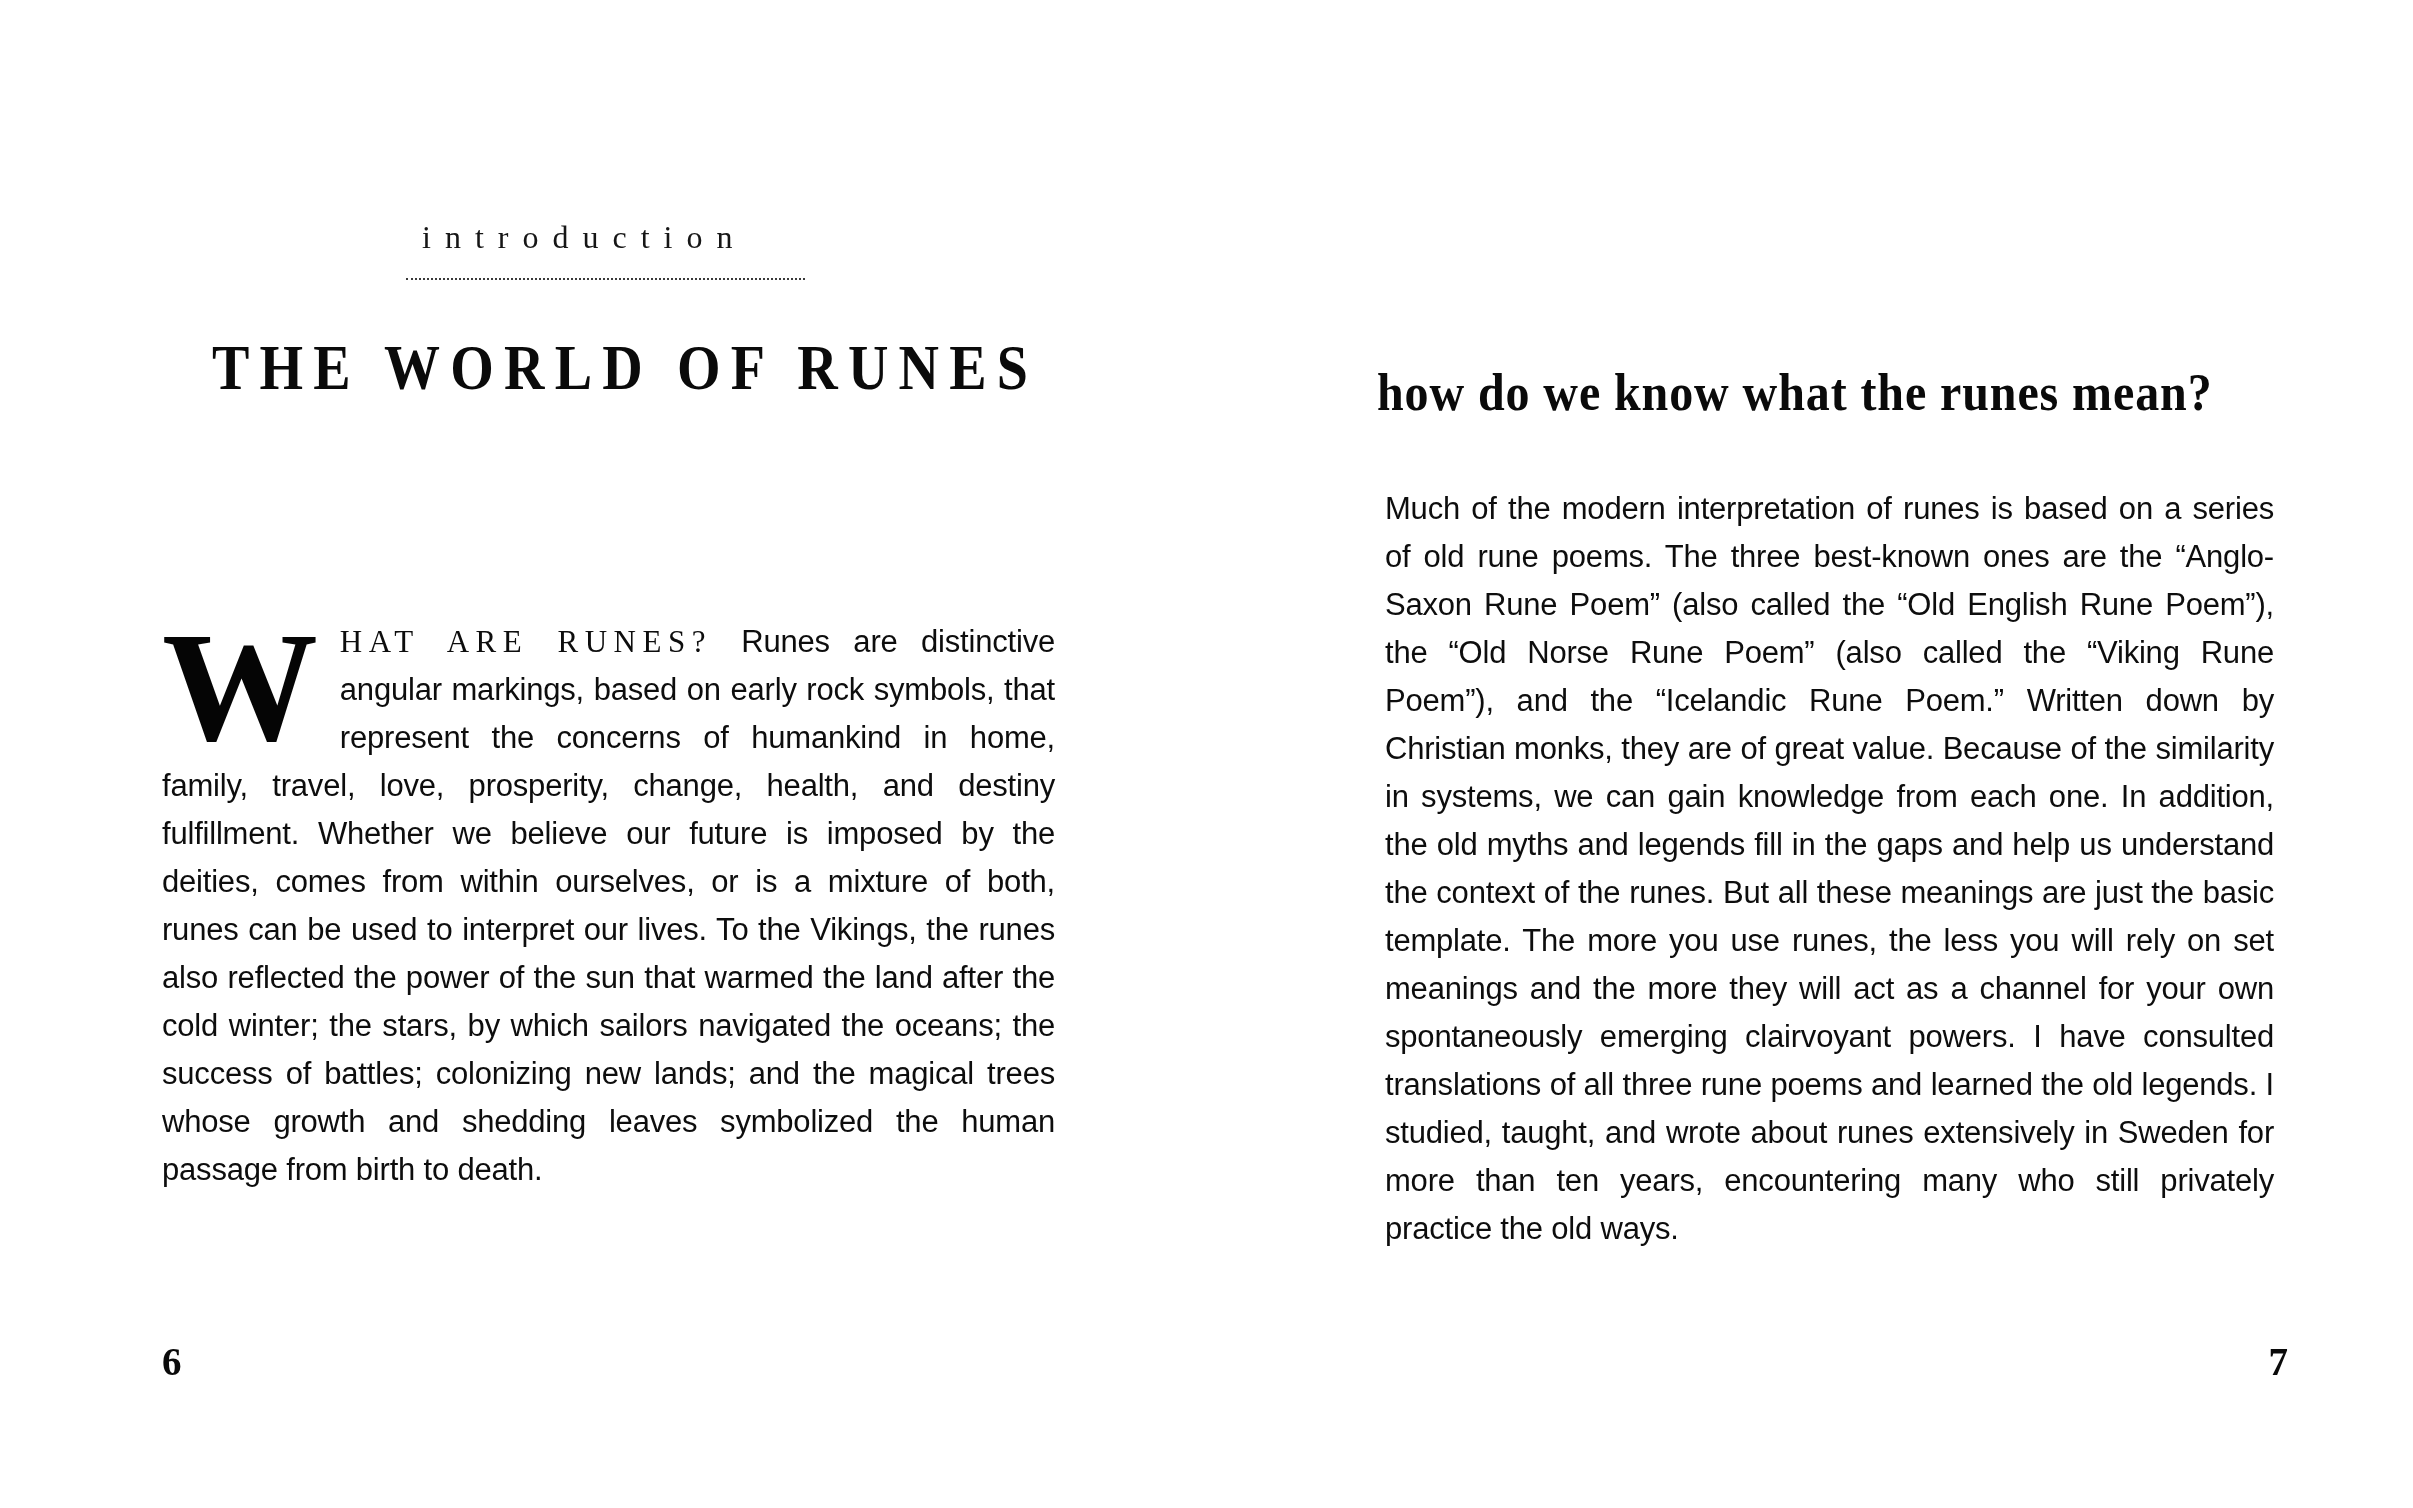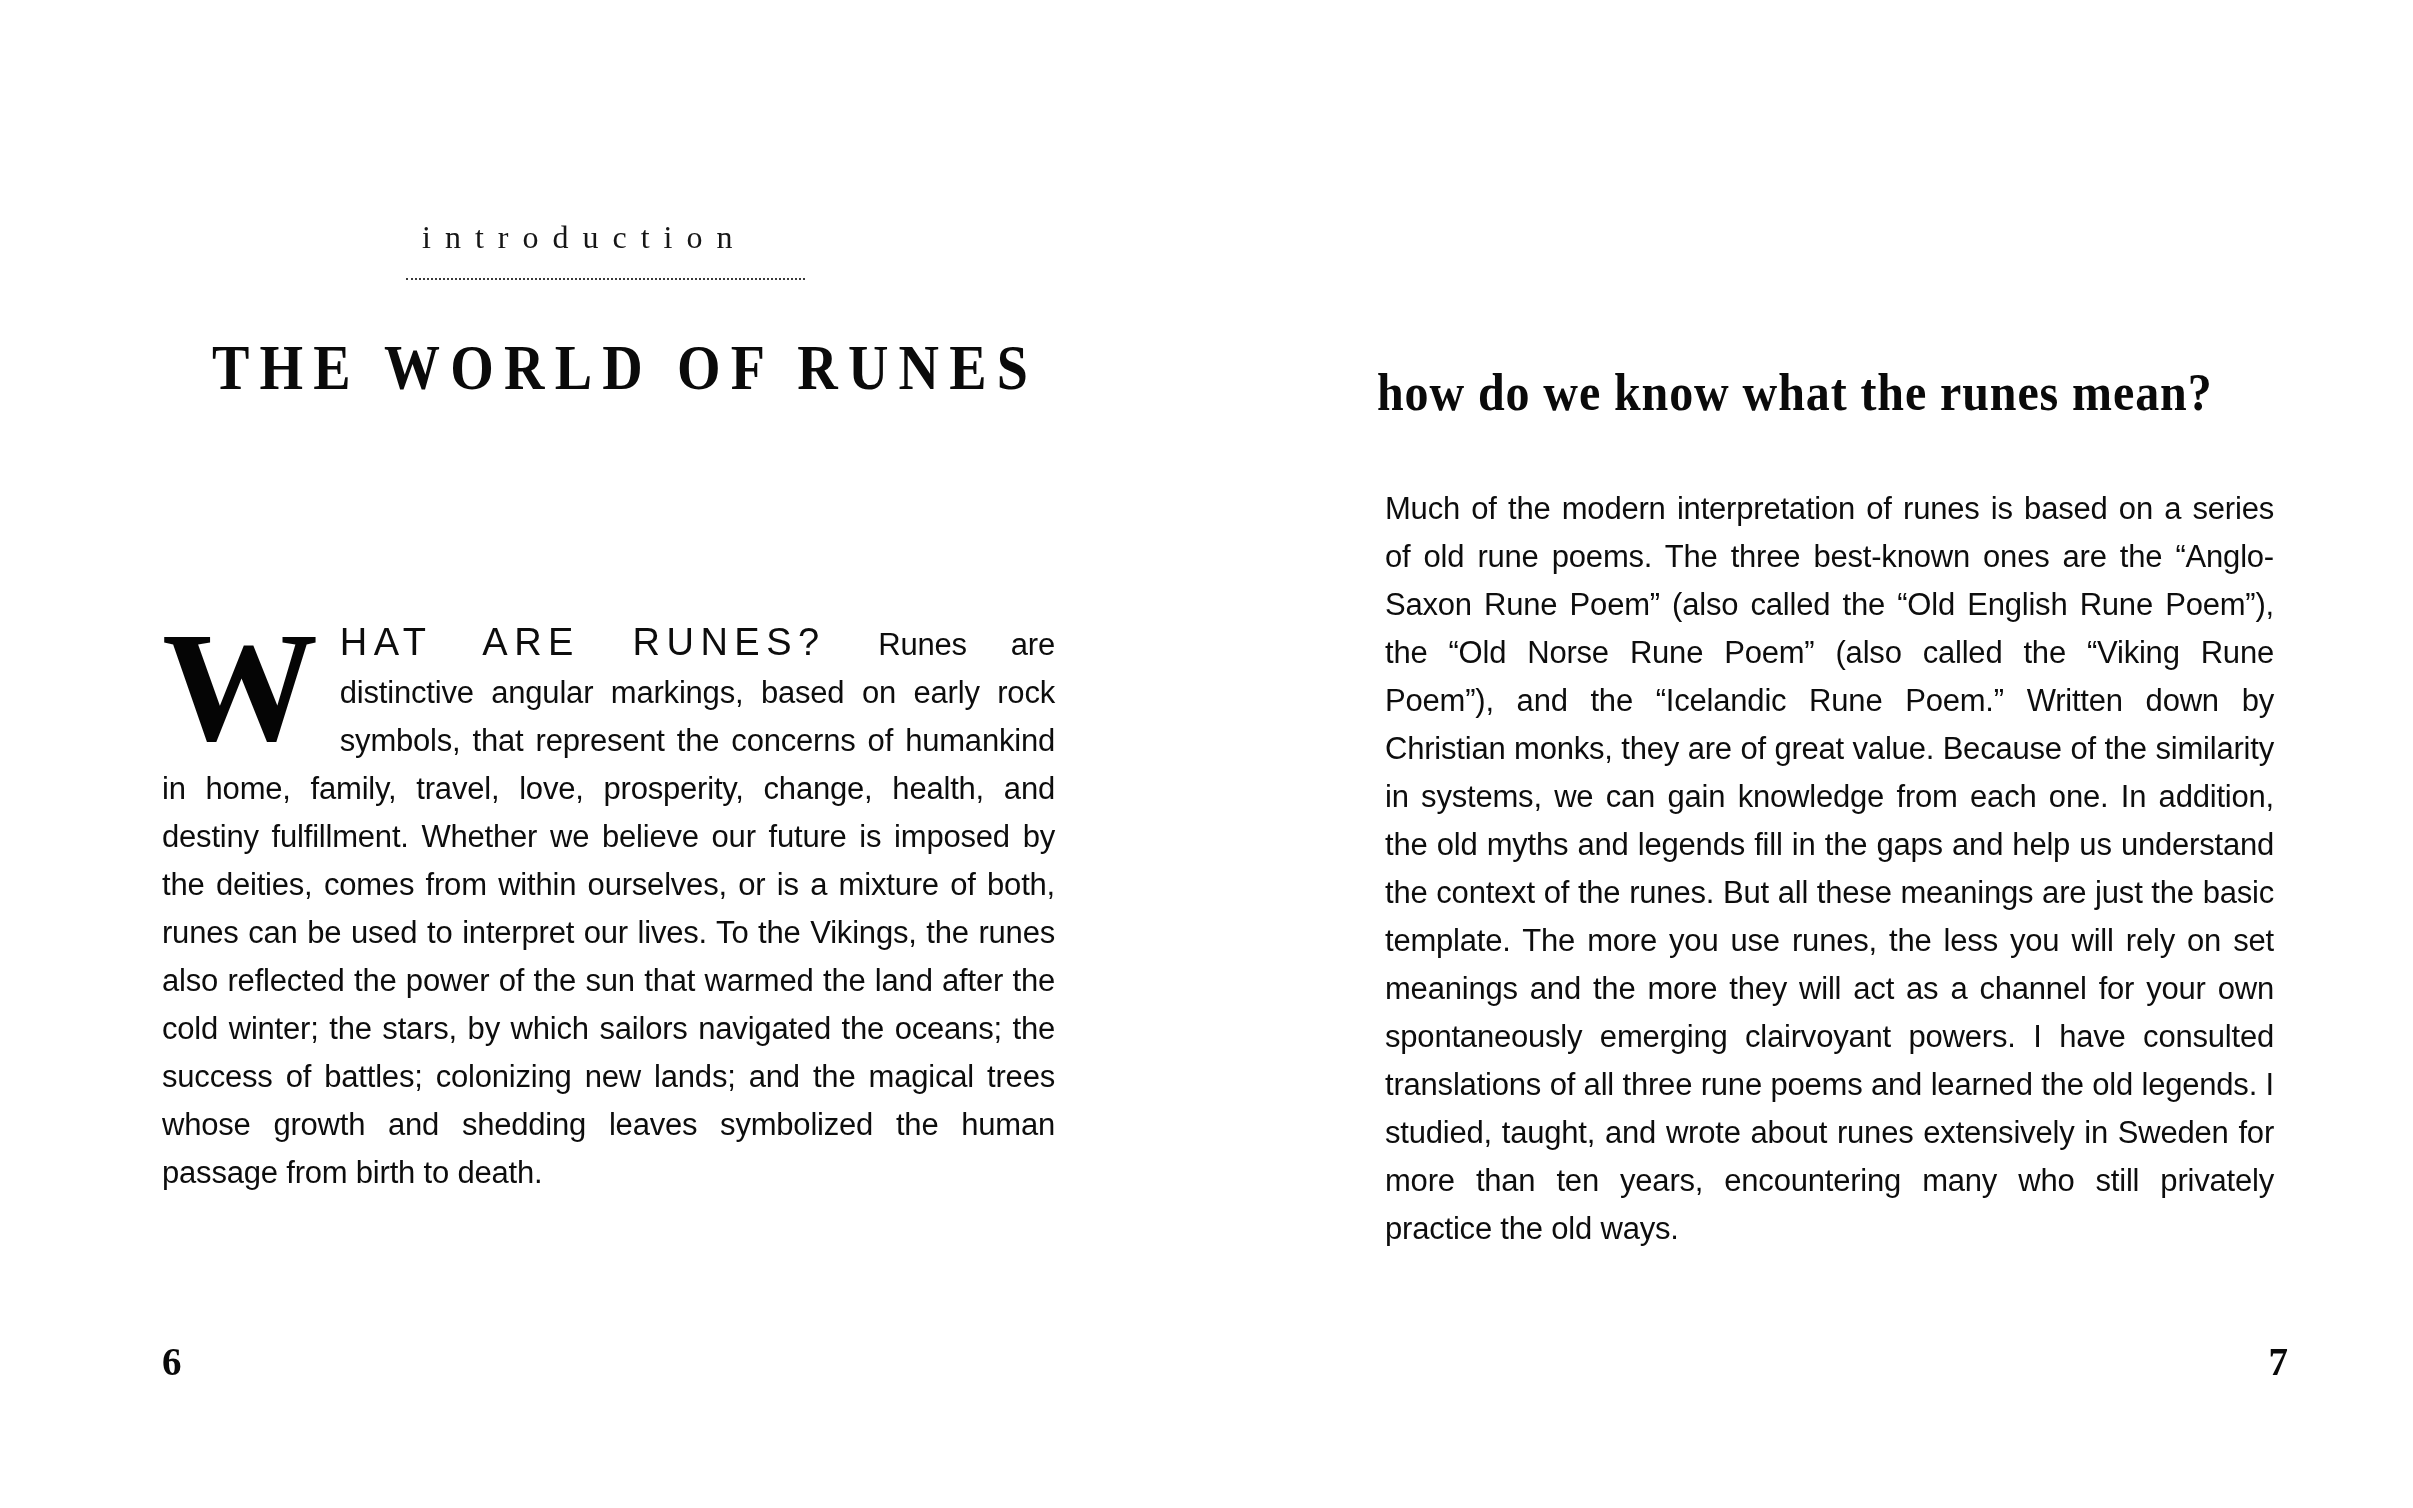--- a/index.html
+++ b/index.html
@@ -69,22 +69,22 @@
   .dropcap {
     float: left;
     font-family: "Liberation Serif", serif;
     font-weight: bold;
     font-size: 156px;
     line-height: 128px;
     margin: 5.6px 22px 0 0;
     color: #050505;
   }
   .lead-in {
-    font-family: Liberation Sans, sans-serif;
-    font-size: 38px;
+    font-family: Liberation Serif, serif;
+    font-size: 31px;
     letter-spacing: 6.5px;
   }
   .folio {
     position: absolute;
     font-family: "Liberation Serif", serif;
     font-weight: bold;
     font-size: 39px;
     color: #0a0a0a;
   }
   .folio-left  { left: 162px;  top: 1339px; }

